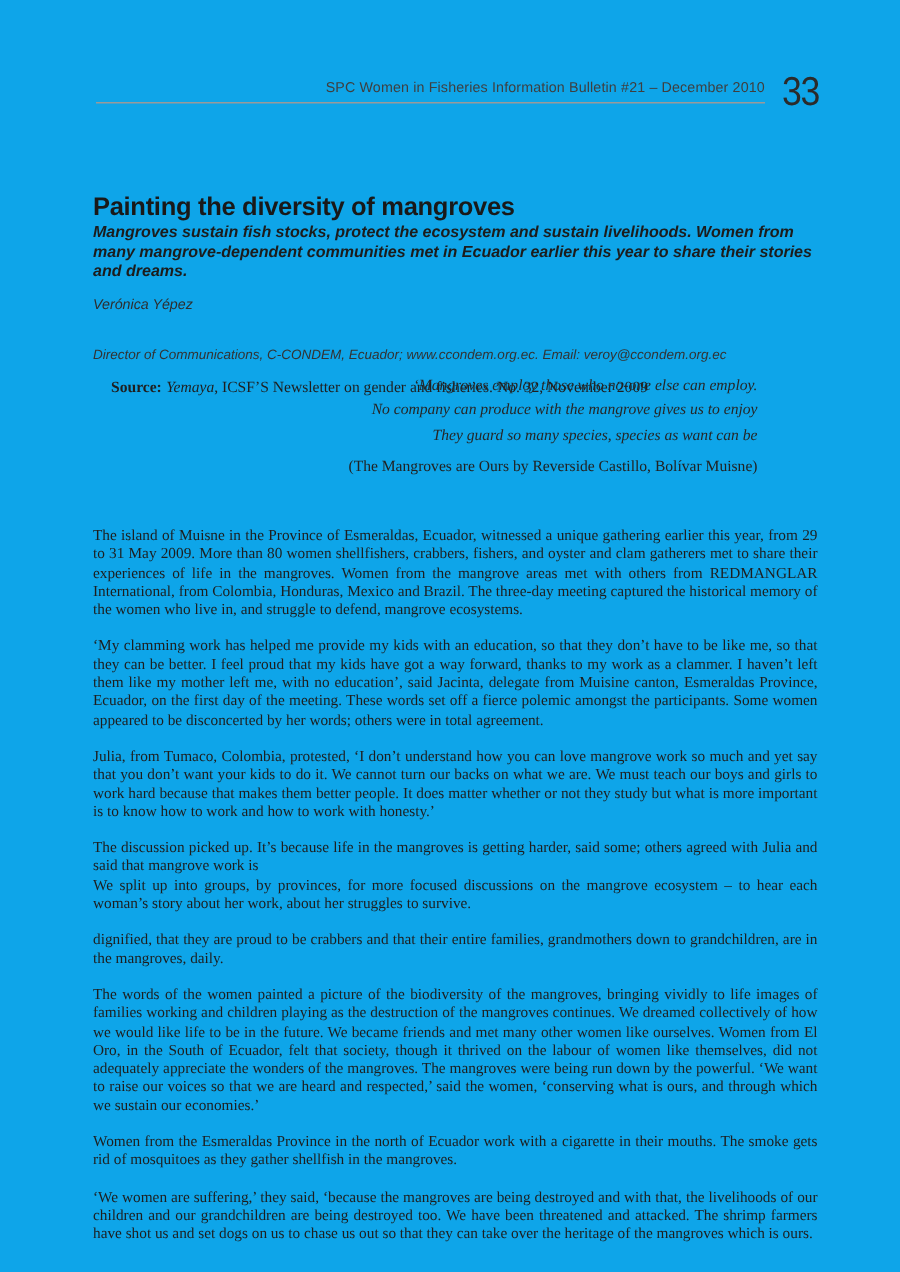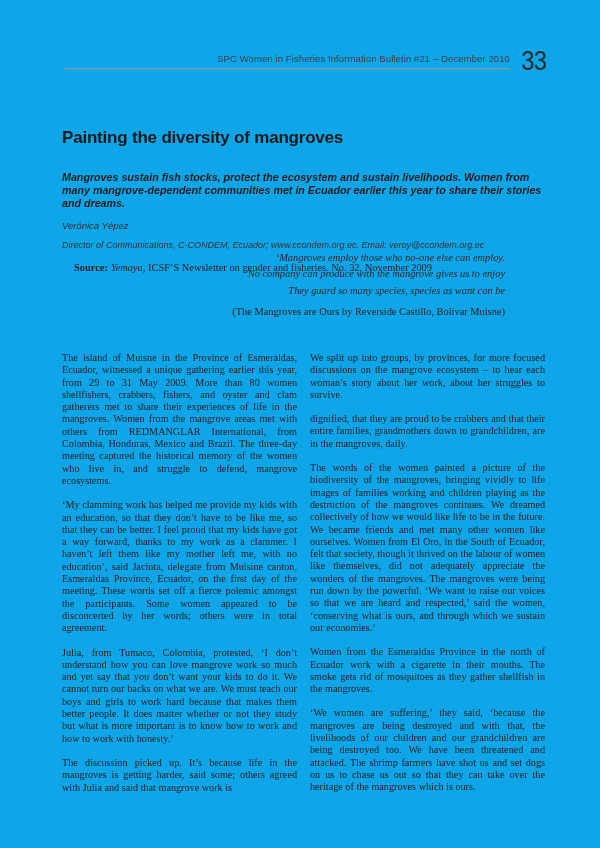--- a/index.html
+++ b/index.html
@@ -52,37 +52,37 @@
 
   
   .article-head {
     position: absolute;
     left: 62px;
     top: 128px;
     width: 483px;
     font-family: "Liberation Sans", sans-serif;
   }
   .article-title {
-    margin: 0 0 23px 0;
+    margin: 0 0 1px 0;
     font-size: 17px;
     line-height: 20px;
     font-weight: 700;
     letter-spacing: -0.2px;
     color: #191919;
   }
   .standfirst {
     margin: 0 0 9px 0;
     font-size: 10.7px;
     line-height: 13.2px;
     font-weight: 700;
     font-style: italic;
     color: #1c1c1c;
   }
   .author {
-    margin: 0 0 9px 0;
+    margin: 0 0 22px 0;
     font-size: 9.5px;
     line-height: 11px;
     font-style: italic;
     color: #2e2e2e;
   }
   .affiliation {
     margin: 0 0 5px 0;
     font-size: 9px;
     line-height: 10px;
     font-style: italic;
@@ -117,26 +117,26 @@
     color: #222222;
   }
 
   
   .columns {
     position: absolute;
     left: 62px;
     top: 352px;
     width: 483px;
     display: flex;
-    gap: 13px;
     font-family: "Liberation Serif", serif;
     font-size: 10.2px;
     line-height: 12.3px;
     text-align: justify;
     color: #1e1e1e;
+    flex-direction: column;
   }
   .col { flex: 1; min-width: 0; }
   .col p { margin: 0 0 12px 0; }
   .col p:last-child { margin-bottom: 0; }
 </style>
 </head>
 <body>
 
 <div class="page">
 

